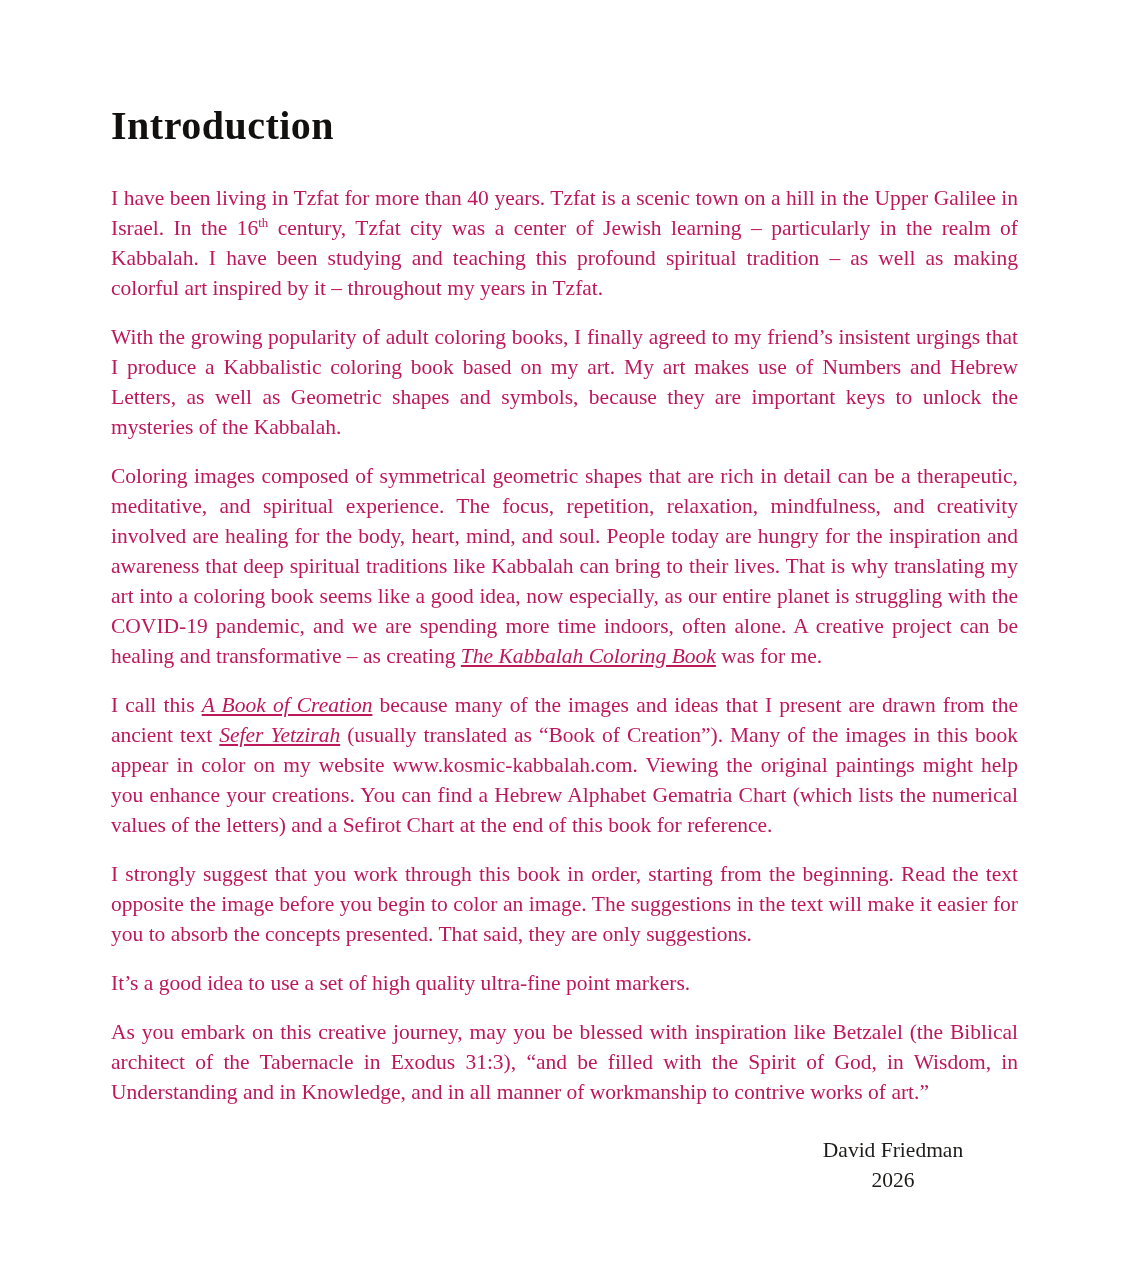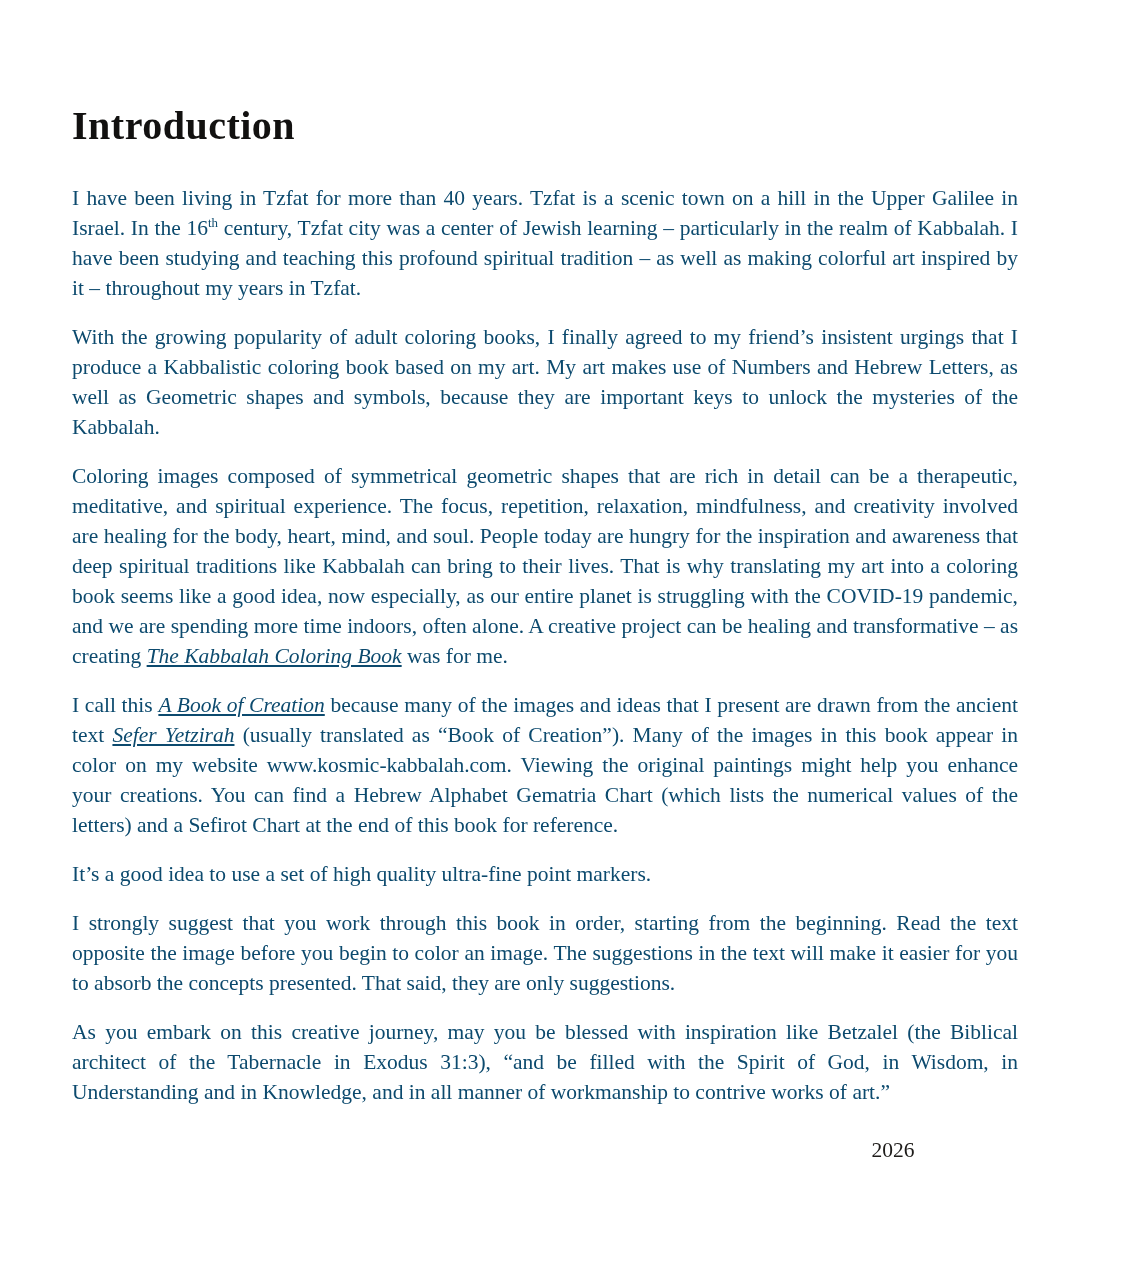--- a/index.html
+++ b/index.html
@@ -10,38 +10,38 @@
     width: 1122px;
     height: 1280px;
     overflow: hidden;
     font-family: "Liberation Serif", "DejaVu Serif", serif;
     color: #1e1c1a;
   }
   .page {
     width: 1122px;
     height: 1280px;
     background: #ffffff;
-    padding: 102px 104px 0 72px;
+    padding: 102px 104px 0 111px;
   }
   h1.doc-title {
     font-size: 40px;
     line-height: 48px;
     font-weight: 700;
     letter-spacing: 0.5px;
     color: #121110;
     margin: 0 0 33px 0;
   }
   .body-text p {
     font-size: 21.5px;
     line-height: 30px;
     text-align: justify;
     text-justify: inter-word;
     margin: 19px 0 0 0;
     hyphens: none;
-    color: #0c4a6e;
+    color: #be185d;
   }
   .body-text p span.italic { font-style: italic; text-decoration: underline; }
   .body-text p span.sup {
     vertical-align: super;
     font-size: 0.6em;
     line-height: 0;
   }
   .signature {
     width: 250px;
     margin: 28px 0 0 auto;
@@ -56,22 +56,23 @@
 
 <main class="page">
 
   <h1 class="doc-title">Introduction</h1>
 
   <section class="body-text">
     <p><span>I have been living in Tzfat for more than 40 years. Tzfat is a scenic town on a hill in the Upper Galilee in Israel. In the 16</span><span class="sup">th</span><span> century, Tzfat city was a center of Jewish learning – particularly in the realm of Kabbalah. I have been studying and teaching this profound spiritual tradition – as well as making colorful art inspired by it – throughout my years in Tzfat.</span></p>
     <p><span>With the growing popularity of adult coloring books, I finally agreed to my friend’s insistent urgings that I produce a Kabbalistic coloring book based on my art. My art makes use of Numbers and Hebrew Letters, as well as Geometric shapes and symbols, because they are important keys to unlock the mysteries of the Kabbalah.</span></p>
     <p><span>Coloring images composed of symmetrical geometric shapes that are rich in detail can be a therapeutic, meditative, and spiritual experience. The focus, repetition, relaxation, mindfulness, and creativity involved are healing for the body, heart, mind, and soul. People today are hungry for the inspiration and awareness that deep spiritual traditions like Kabbalah can bring to their lives. That is why translating my art into a coloring book seems like a good idea, now especially, as our entire planet is struggling with the COVID-19 pandemic, and we are spending more time indoors, often alone. A creative project can be healing and transformative – as creating </span><span class="italic">The Kabbalah Coloring Book</span><span> was for me.</span></p>
     <p><span>I call this </span><span class="italic">A Book of Creation</span><span> because many of the images and ideas that I present are drawn from the ancient text </span><span class="italic">Sefer Yetzirah</span><span> (usually translated as “Book of Creation”). Many of the images in this book appear in color on my website www.kosmic-kabbalah.com. Viewing the original paintings might help you enhance your creations. You can find a Hebrew Alphabet Gematria Chart (which lists the numerical values of the letters) and a Sefirot Chart at the end of this book for reference.</span></p>
+    <p><span>I strongly suggest that you work through this book in order, starting from the beginning. Read the text opposite the image before you begin to color an image. The suggestions in the text will make it easier for you to absorb the concepts presented. That said, they are only suggestions.</span></p>
     <p><span>It’s a good idea to use a set of high quality ultra-fine point markers.</span></p>
-    <p><span>I strongly suggest that you work through this book in order, starting from the beginning. Read the text opposite the image before you begin to color an image. The suggestions in the text will make it easier for you to absorb the concepts presented. That said, they are only suggestions.</span></p>
     <p><span>As you embark on this creative journey, may you be blessed with inspiration like Betzalel (the Biblical architect of the Tabernacle in Exodus 31:3), “and be filled with the Spirit of God, in Wisdom, in Understanding and in Knowledge, and in all manner of workmanship to contrive works of art.”</span></p>
   </section>
 
   <div class="signature">
+    <div>David Friedman</div>
     <div>2026</div>
   </div>
 
 </main>
 
 </body></html>

